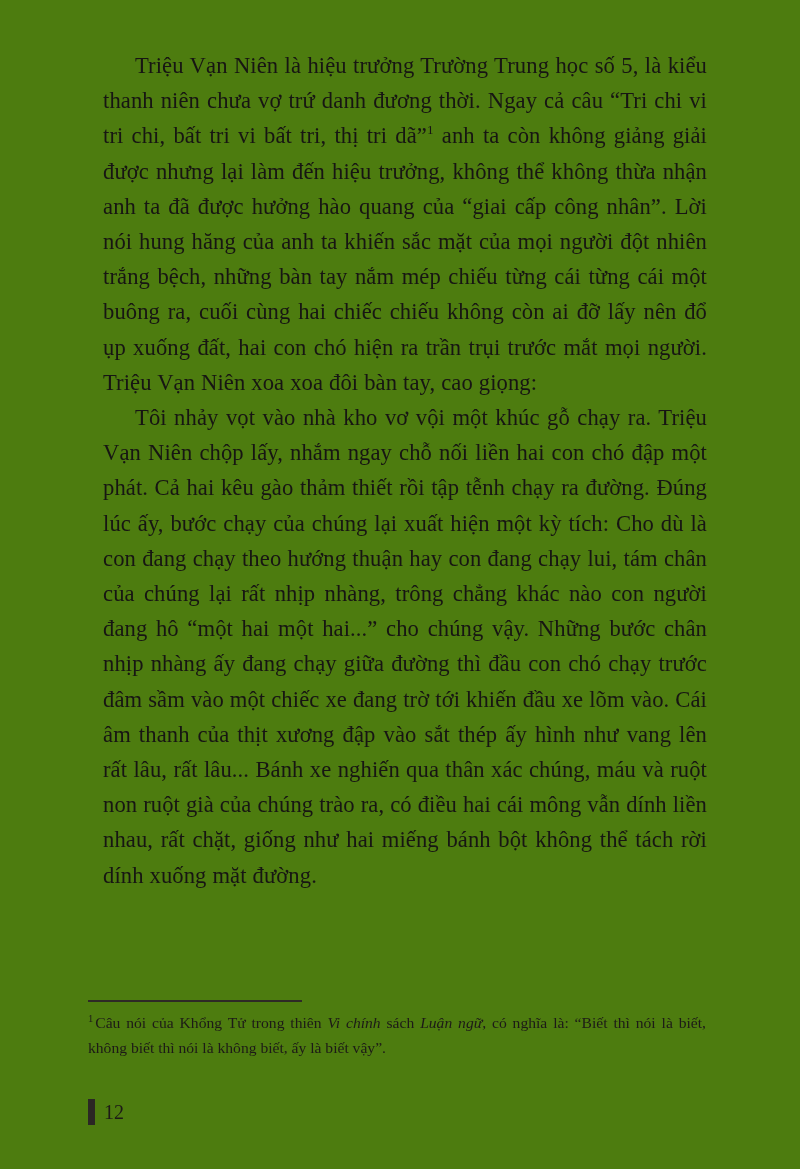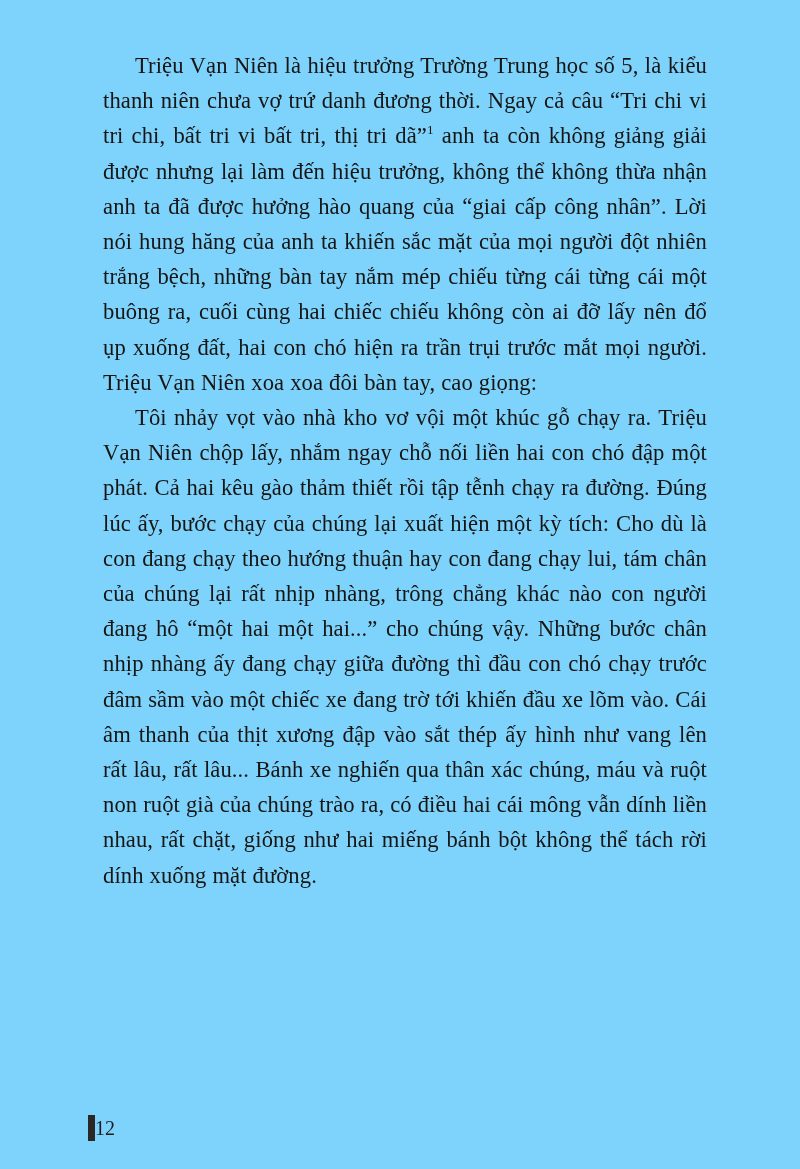--- a/index.html
+++ b/index.html
@@ -15,21 +15,21 @@
     overflow: hidden;
     position: relative;
   }
 
   .page {
     position: absolute;
     left: 0;
     top: 0;
     width: 800px;
     height: 1169px;
-    background: #7dd3fc;
+    background: #4d7c0f;
   }
 
   
   .body-block {
     position: absolute;
     left: 103px;
     top: 48px;
     width: 604px;
   }
 
@@ -93,21 +93,21 @@
   .footnote-text i {
     font-style: italic;
   }
 
   
   .folio {
     position: absolute;
     left: 88px;
     top: 1099px;
     display: flex;
-    margin-top: 16px;
+    gap: 9px;
   }
 
   .folio-bar {
     width: 7px;
     height: 26px;
     background: #2b2724;
     display: block;
   }
 
   .folio-number {
@@ -124,19 +124,23 @@
   <div class="body-block">
 
     <p class="para"><span>Triệu Vạn Niên là hiệu trưởng Trường Trung học số 5, là kiểu thanh niên chưa vợ trứ danh đương thời. Ngay cả câu “Tri chi vi tri chi, bất tri vi bất tri, thị tri dã”</span><sup class="fn-ref">1</sup><span> anh ta còn không giảng giải được nhưng lại làm đến hiệu trưởng, không thể không thừa nhận anh ta đã được hưởng hào quang của “giai cấp công nhân”. Lời nói hung hăng của anh ta khiến sắc mặt của mọi người đột nhiên trắng bệch, những bàn tay nắm mép chiếu từng cái từng cái một buông ra, cuối cùng hai chiếc chiếu không còn ai đỡ lấy nên đổ ụp xuống đất, hai con chó hiện ra trần trụi trước mắt mọi người. Triệu Vạn Niên xoa xoa đôi bàn tay, cao giọng:</span></p>
 
 
     <p class="para">Tôi nhảy vọt vào nhà kho vơ vội một khúc gỗ chạy ra. Triệu Vạn Niên chộp lấy, nhắm ngay chỗ nối liền hai con chó đập một phát. Cả hai kêu gào thảm thiết rồi tập tễnh chạy ra đường. Đúng lúc ấy, bước chạy của chúng lại xuất hiện một kỳ tích: Cho dù là con đang chạy theo hướng thuận hay con đang chạy lui, tám chân của chúng lại rất nhịp nhàng, trông chẳng khác nào con người đang hô “một hai một hai...” cho chúng vậy. Những bước chân nhịp nhàng ấy đang chạy giữa đường thì đầu con chó chạy trước đâm sầm vào một chiếc xe đang trờ tới khiến đầu xe lõm vào. Cái âm thanh của thịt xương đập vào sắt thép ấy hình như vang lên rất lâu, rất lâu... Bánh xe nghiến qua thân xác chúng, máu và ruột non ruột già của chúng trào ra, có điều hai cái mông vẫn dính liền nhau, rất chặt, giống như hai miếng bánh bột không thể tách rời dính xuống mặt đường.</p>
 
 
   </div>
 
+  <div class="footnote-area">
+    <div class="footnote-rule"></div>
+    <p class="footnote-text"><span class="fn-num">1</span><span>Câu nói của Khổng Tử trong thiên </span><i>Vi chính</i><span> sách </span><i>Luận ngữ</i><span>, có nghĩa là: “Biết thì nói là biết, không biết thì nói là không biết, ấy là biết vậy”.</span></p>
+  </div>
 
   <div class="folio">
     <span class="folio-bar"></span>
     <span class="folio-number">12</span>
   </div>
 
 </div>
 
 </body></html>

